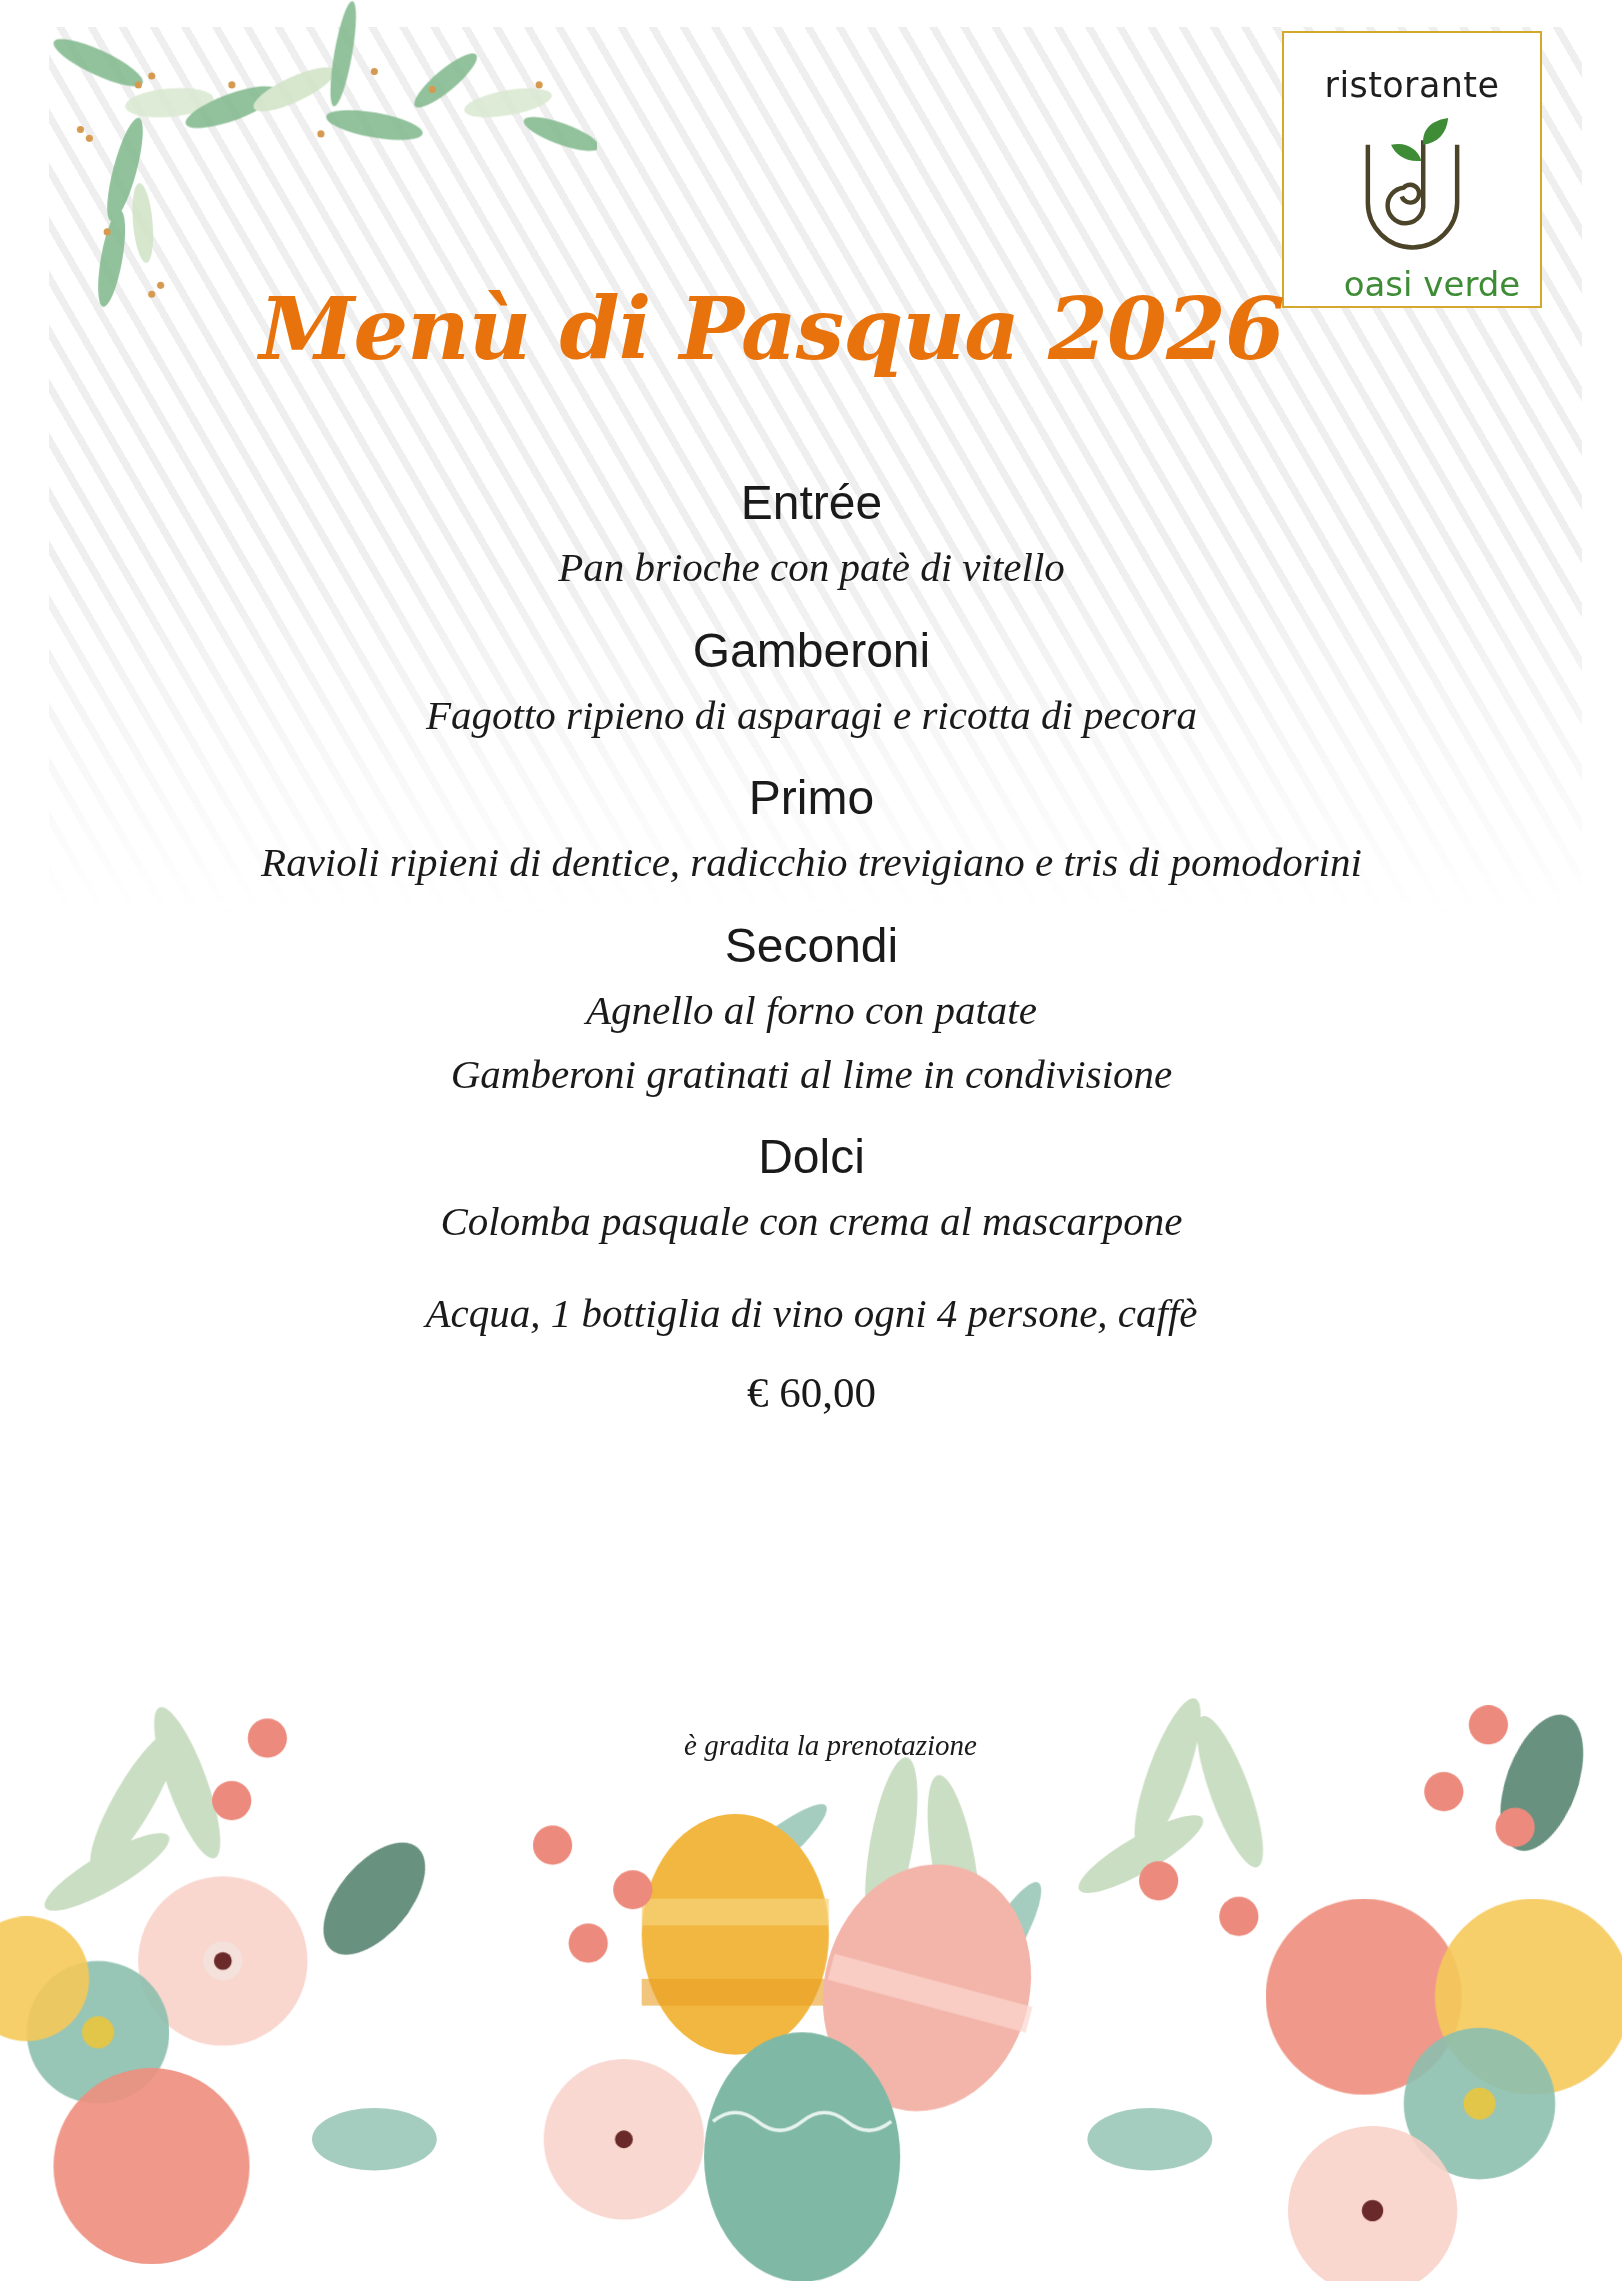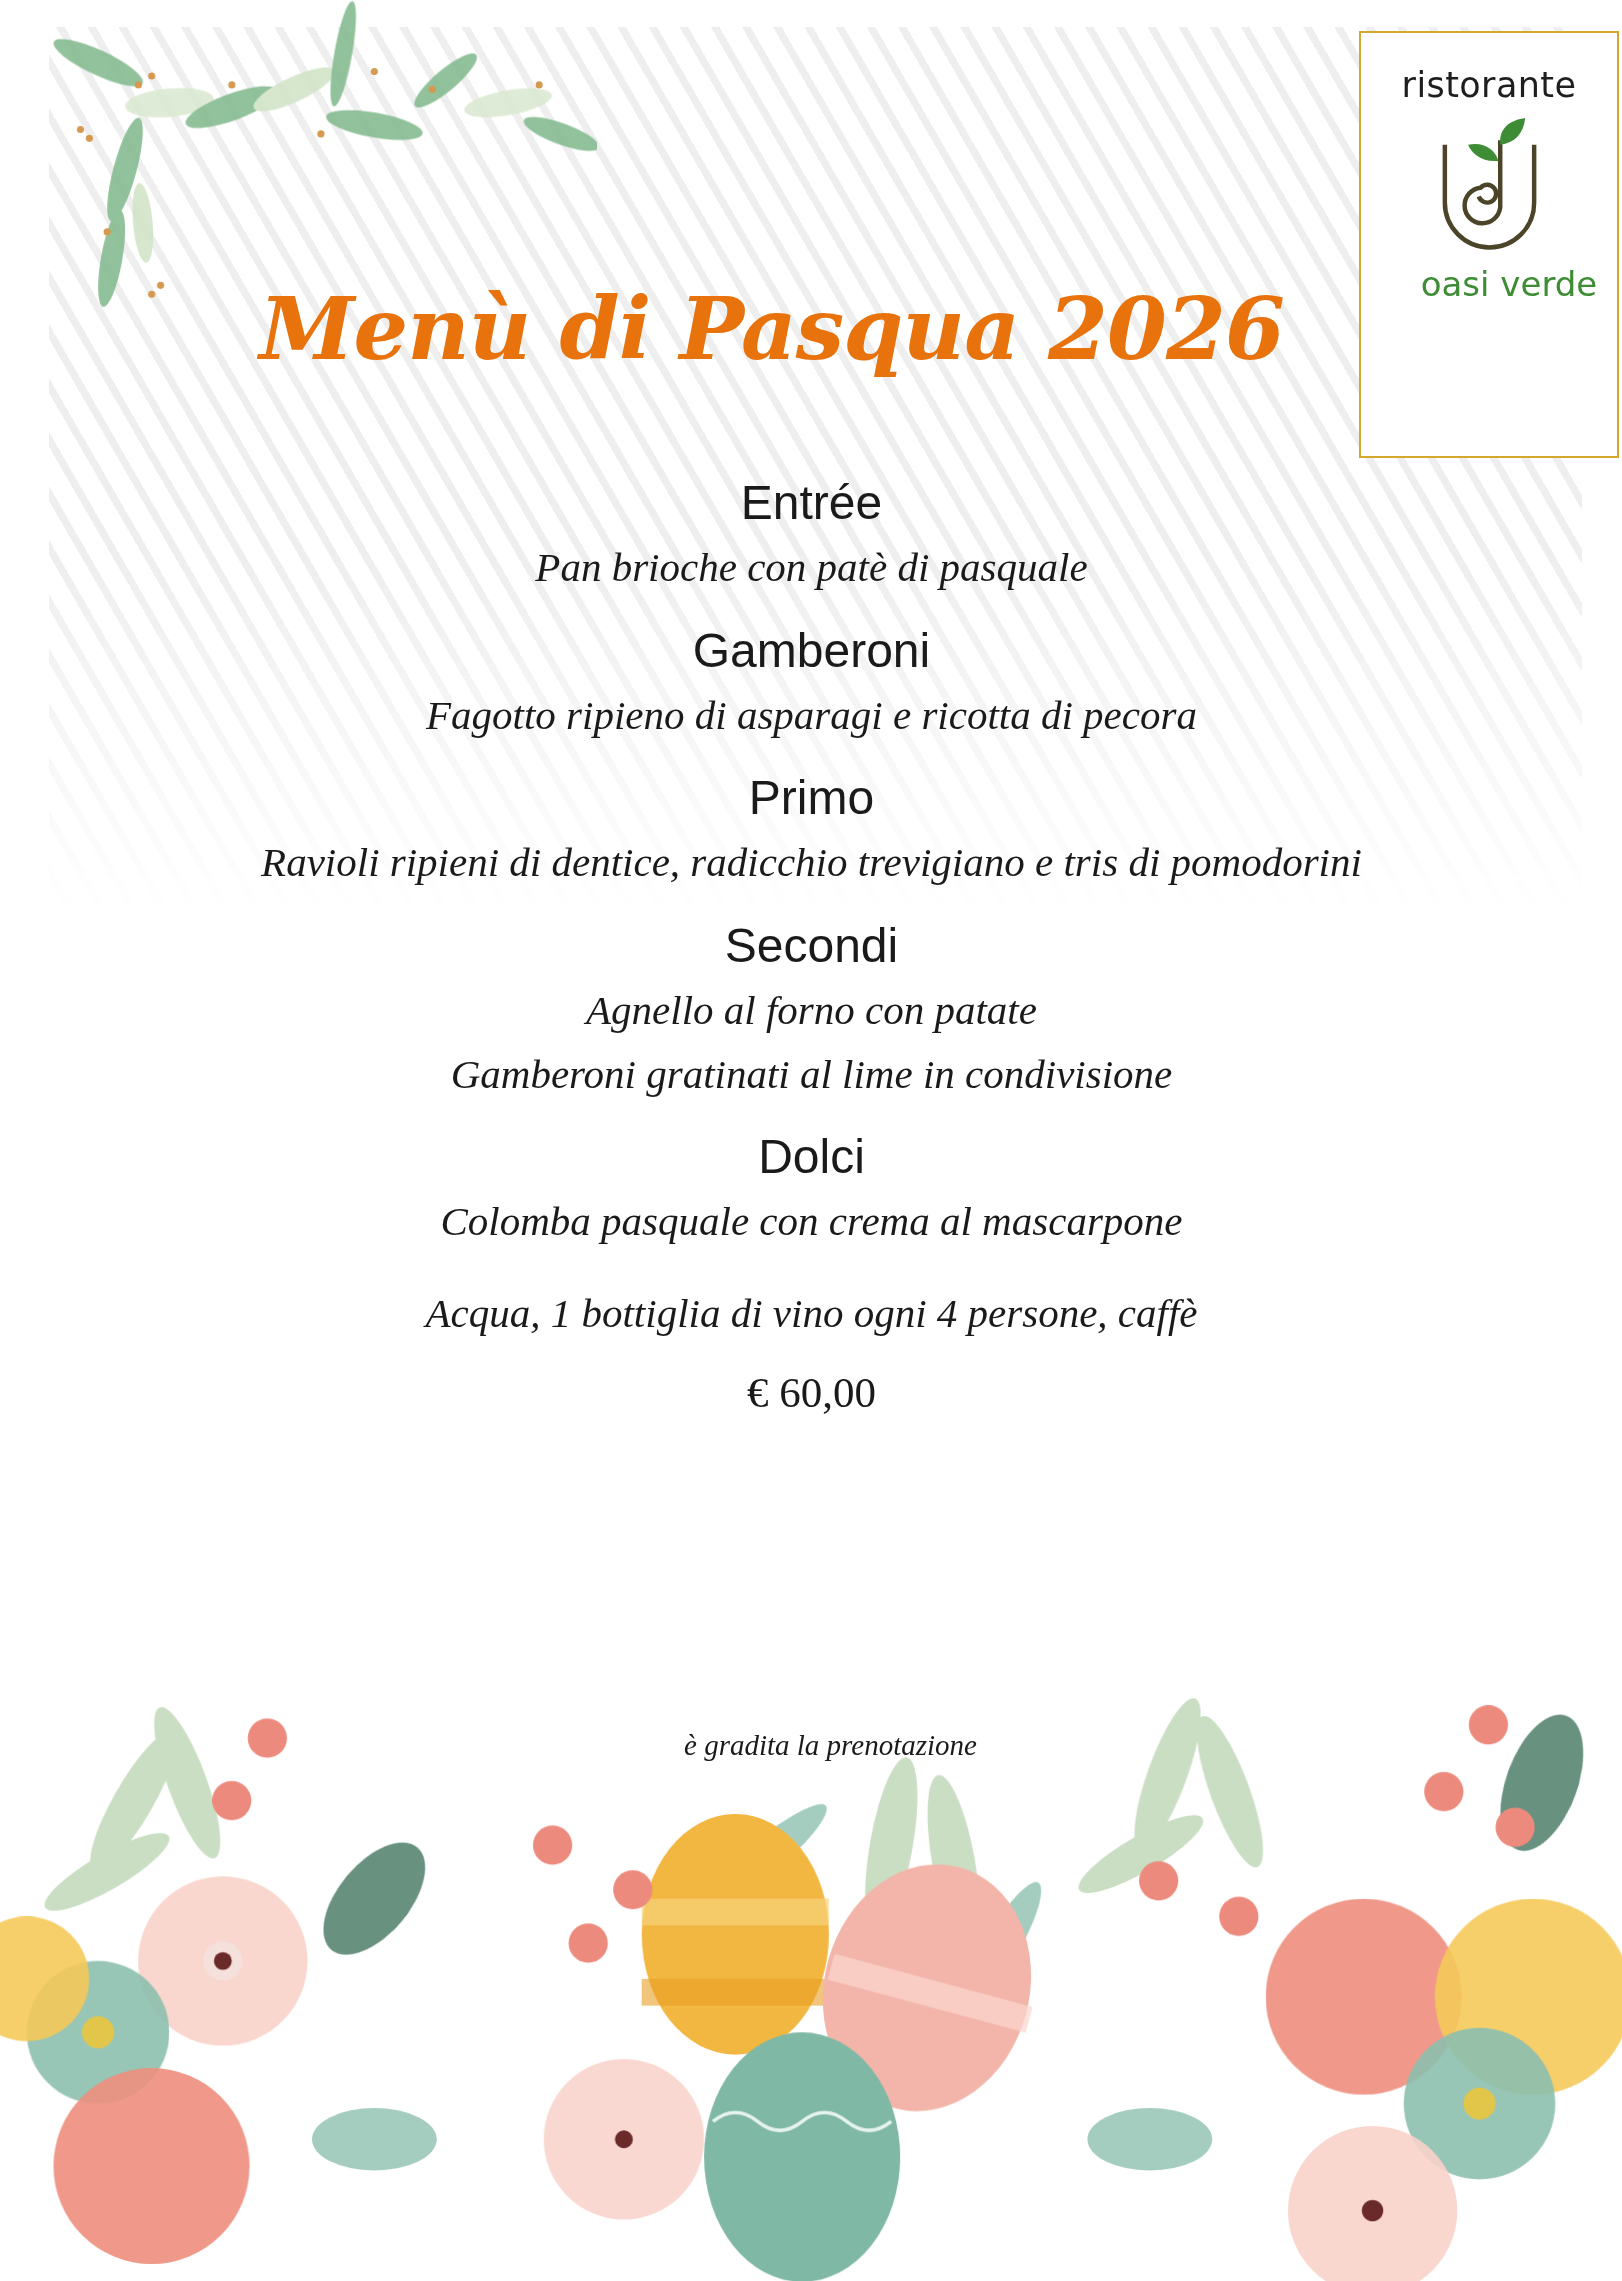--- a/index.html
+++ b/index.html
@@ -9,21 +9,21 @@
     font-family: "DejaVu Serif", "Liberation Serif", serif;
   }
   .stripes {
     position: absolute; left: 49px; top: 27px; width: 1533px; height: 891px;
     background: repeating-linear-gradient(60deg, rgba(0,0,0,0) 0px, rgba(0,0,0,0) 19.6px, rgba(225,225,225,0.55) 19.6px, rgba(225,225,225,0.55) 27px);
     -webkit-mask-image: linear-gradient(to bottom, #000 60%, transparent 100%);
     mask-image: linear-gradient(to bottom, #000 60%, transparent 100%);
   }
   .garland { position: absolute; left: 27px; top: 0; width: 570px; height: 339px; }
   .logo-box {
-    position: absolute; left: 1359px; top: 31px; width: 260px; height: 427px;
+    position: absolute; left: 1282px; top: 31px; width: 260px; height: 277px;
     border: 2.7px solid #d4a82c; box-sizing: border-box; background: #fff;
     display: flex; flex-direction: column; align-items: center;
   }
   .logo-top { font-family: "DejaVu Sans", "Liberation Sans", sans-serif; font-size: 35px; color: #1e1e1e; margin-top: 32px; letter-spacing: 0.4px; }
   .logo-mark { margin-top: 12.5px; width: 125px; height: 134px; }
   .logo-bottom { font-family: "DejaVu Sans", "Liberation Sans", sans-serif; font-size: 34px; color: #3e8c35; margin-top: 12.5px; margin-left: 40px; }
   .title {
     position: absolute; left: 0; right: 0; top: 278px; text-align: center;
     font-family: "DejaVu Serif", "Liberation Serif", serif; font-style: italic; font-weight: bold;
     color: #e8730c; font-size: 86px; letter-spacing: -0.9px; padding-right: 80px;
@@ -85,21 +85,21 @@
     <path d="M80 48 C62 50 50 40 46 30 C62 26 76 34 80 48 Z" fill="#3e8c35"></path>
   </svg>
   <div class="logo-bottom">oasi verde</div>
 </div>
 
 <div class="title">Menù di Pasqua 2026</div>
 
 <div class="menu">
   <div class="course">
     <div class="course-name">Entrée</div>
-    <div class="dish">Pan brioche con patè di pasquale</div>
+    <div class="dish">Pan brioche con patè di vitello</div>
   </div>
   <div class="course">
     <div class="course-name">Gamberoni</div>
     <div class="dish">Fagotto ripieno di asparagi e ricotta di pecora</div>
   </div>
   <div class="course">
     <div class="course-name">Primo</div>
     <div class="dish">Ravioli ripieni di dentice, radicchio trevigiano e tris di pomodorini</div>
   </div>
   <div class="course">

